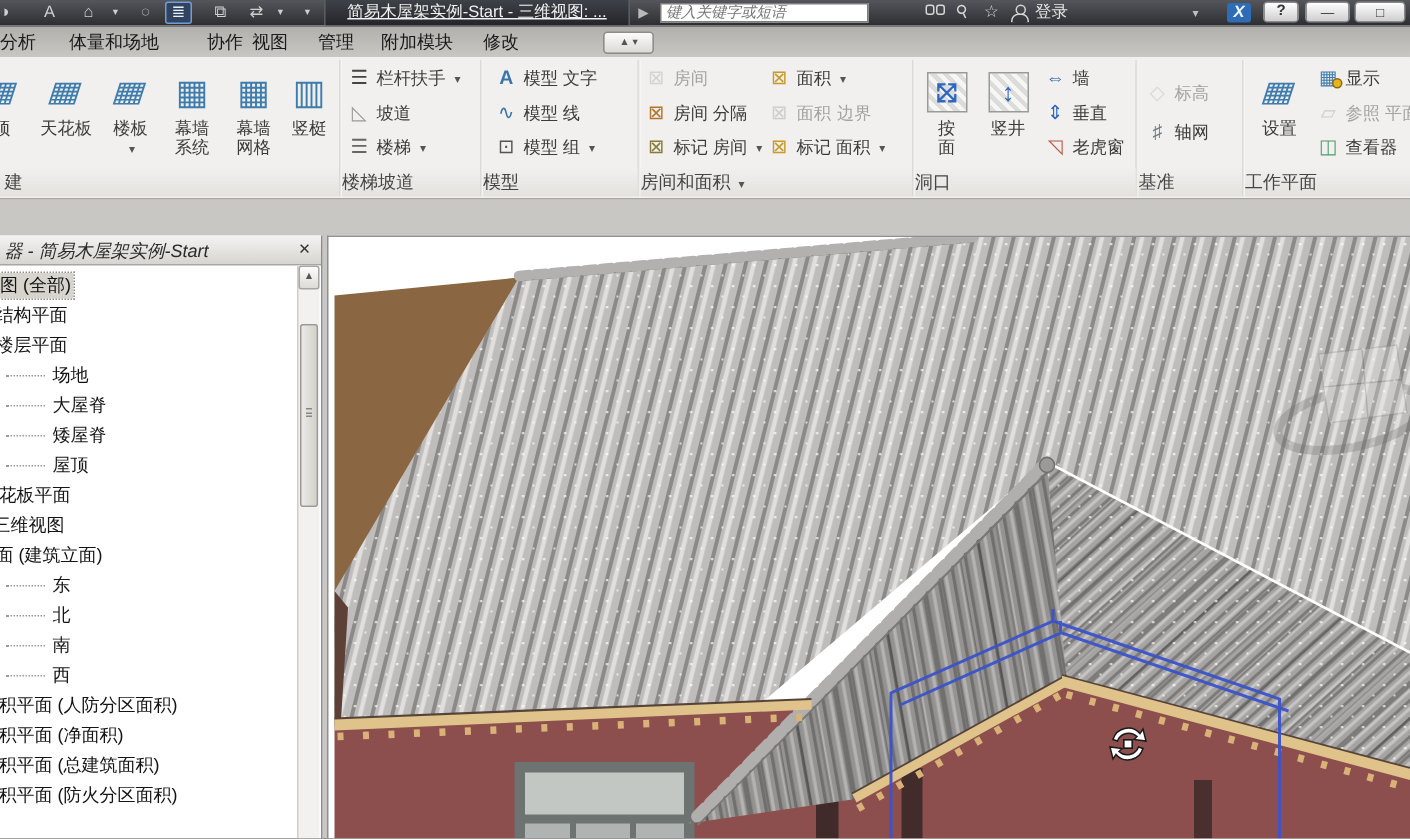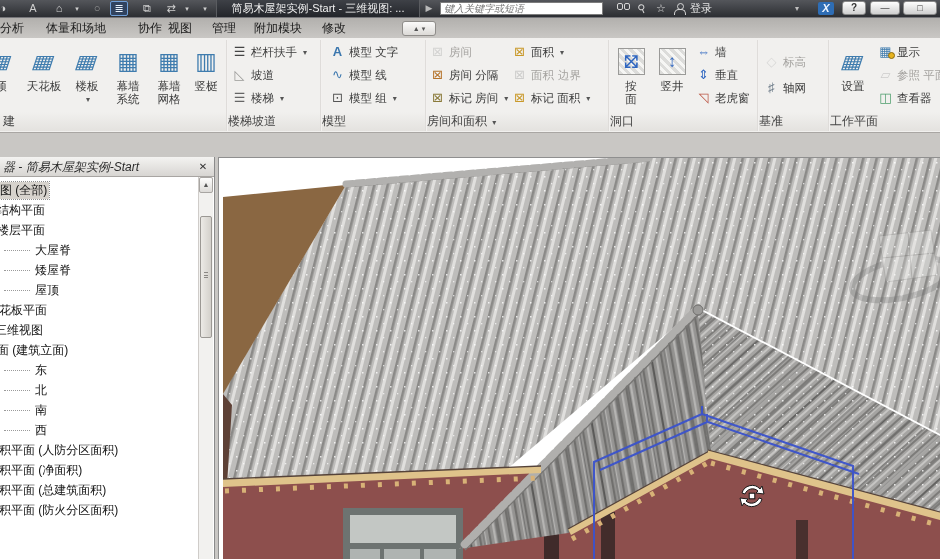--- a/index.html
+++ b/index.html
@@ -6,23 +6,23 @@
   *{box-sizing:border-box;font-family:"Liberation Sans","DejaVu Sans",sans-serif;}
   .screen{position:relative;width:940px;height:559px;overflow:hidden;background:#c9c7c4;}
 
   
   .titlebar{position:absolute;left:0;top:0;width:940px;height:17px;
     background:linear-gradient(#54565b,#2c2e32);color:#d6d6d6;}
   .qat-ic{position:absolute;top:0;height:17px;line-height:17px;font-size:11px;color:#cfcfcf;text-align:center;width:18px;}
   .qat-hl{background:#31435f;border:1px solid #6f9fd8;color:#e8f1fb;border-radius:2px;height:15px;line-height:13px;top:1px;}
   .title-plate{position:absolute;left:216px;top:0;width:204px;height:17px;
     background:linear-gradient(#3e4147,#23252a);border-left:1px solid #5a5c60;border-right:1px solid #5a5c60;
-    color:#f0f0f0;font-size:11px;line-height:17px;text-align:center;white-space:nowrap;overflow:hidden;}
+    color:#f0f0f0;font-size:11px;line-height:17px;text-align:center;white-space:nowrap;overflow:hidden;text-decoration:underline;}
   .play-btn{position:absolute;left:423px;top:0;width:12px;height:17px;line-height:17px;font-size:9px;color:#b9b9b9;text-align:center;}
-  .search-box{position:absolute;left:440px;top:2px;width:163px;height:13px;background:#fff;border:1px solid #7d7d7d;
+  .search-box{position:absolute;left:440px;top:2px;width:139px;height:13px;background:#fff;border:1px solid #7d7d7d;
     font-size:10px;font-style:italic;color:#444;padding:0 3px;}
   .tb-ic{position:absolute;top:0;height:17px;line-height:17px;font-size:11px;color:#d8d8d8;text-align:center;}
   .binoc i{display:inline-block;width:6px;height:7px;border:1px solid #d6d6d6;border-radius:2px;margin:0 0.5px;}
   .person-ic{position:absolute;top:3px;width:10px;height:11px;}
   .person-ic:before{content:"";position:absolute;left:2.5px;top:0;width:5px;height:5px;border:1px solid #d6d6d6;border-radius:50%;}
   .person-ic:after{content:"";position:absolute;left:0;top:6px;width:10px;height:5px;border:1px solid #d6d6d6;border-bottom:none;border-radius:5px 5px 0 0;}
   .signin-lbl{position:absolute;left:690px;top:0;font-size:11px;line-height:17px;color:#e4e4e4;}
   .x-logo{position:absolute;left:818px;top:2px;width:16px;height:13px;background:#2e6db5;border-radius:2px;
     color:#eef5ff;font-weight:bold;font-style:italic;font-size:11px;line-height:13px;text-align:center;}
   .pill{position:absolute;top:1px;height:14px;background:linear-gradient(#fefefe,#cfcfcf);border:1px solid #8a8a8a;
@@ -413,20 +413,24 @@
           <span class="tlabel sel-bg" style="margin-left:-14px">视图 (全部)</span>
         </div>
       <div class="trow">
           <span style="margin-left:-3px">结构平面</span>
         </div>
       <div class="trow">
           <span style="margin-left:-3px">楼层平面</span>
         </div>
       <div class="trow">
           <span class="twig"></span>
+          <span>场地</span>
+        </div>
+      <div class="trow">
+          <span class="twig"></span>
           <span>大屋脊</span>
         </div>
       <div class="trow">
           <span class="twig"></span>
           <span>矮屋脊</span>
         </div>
       <div class="trow">
           <span class="twig"></span>
           <span>屋顶</span>
         </div>

